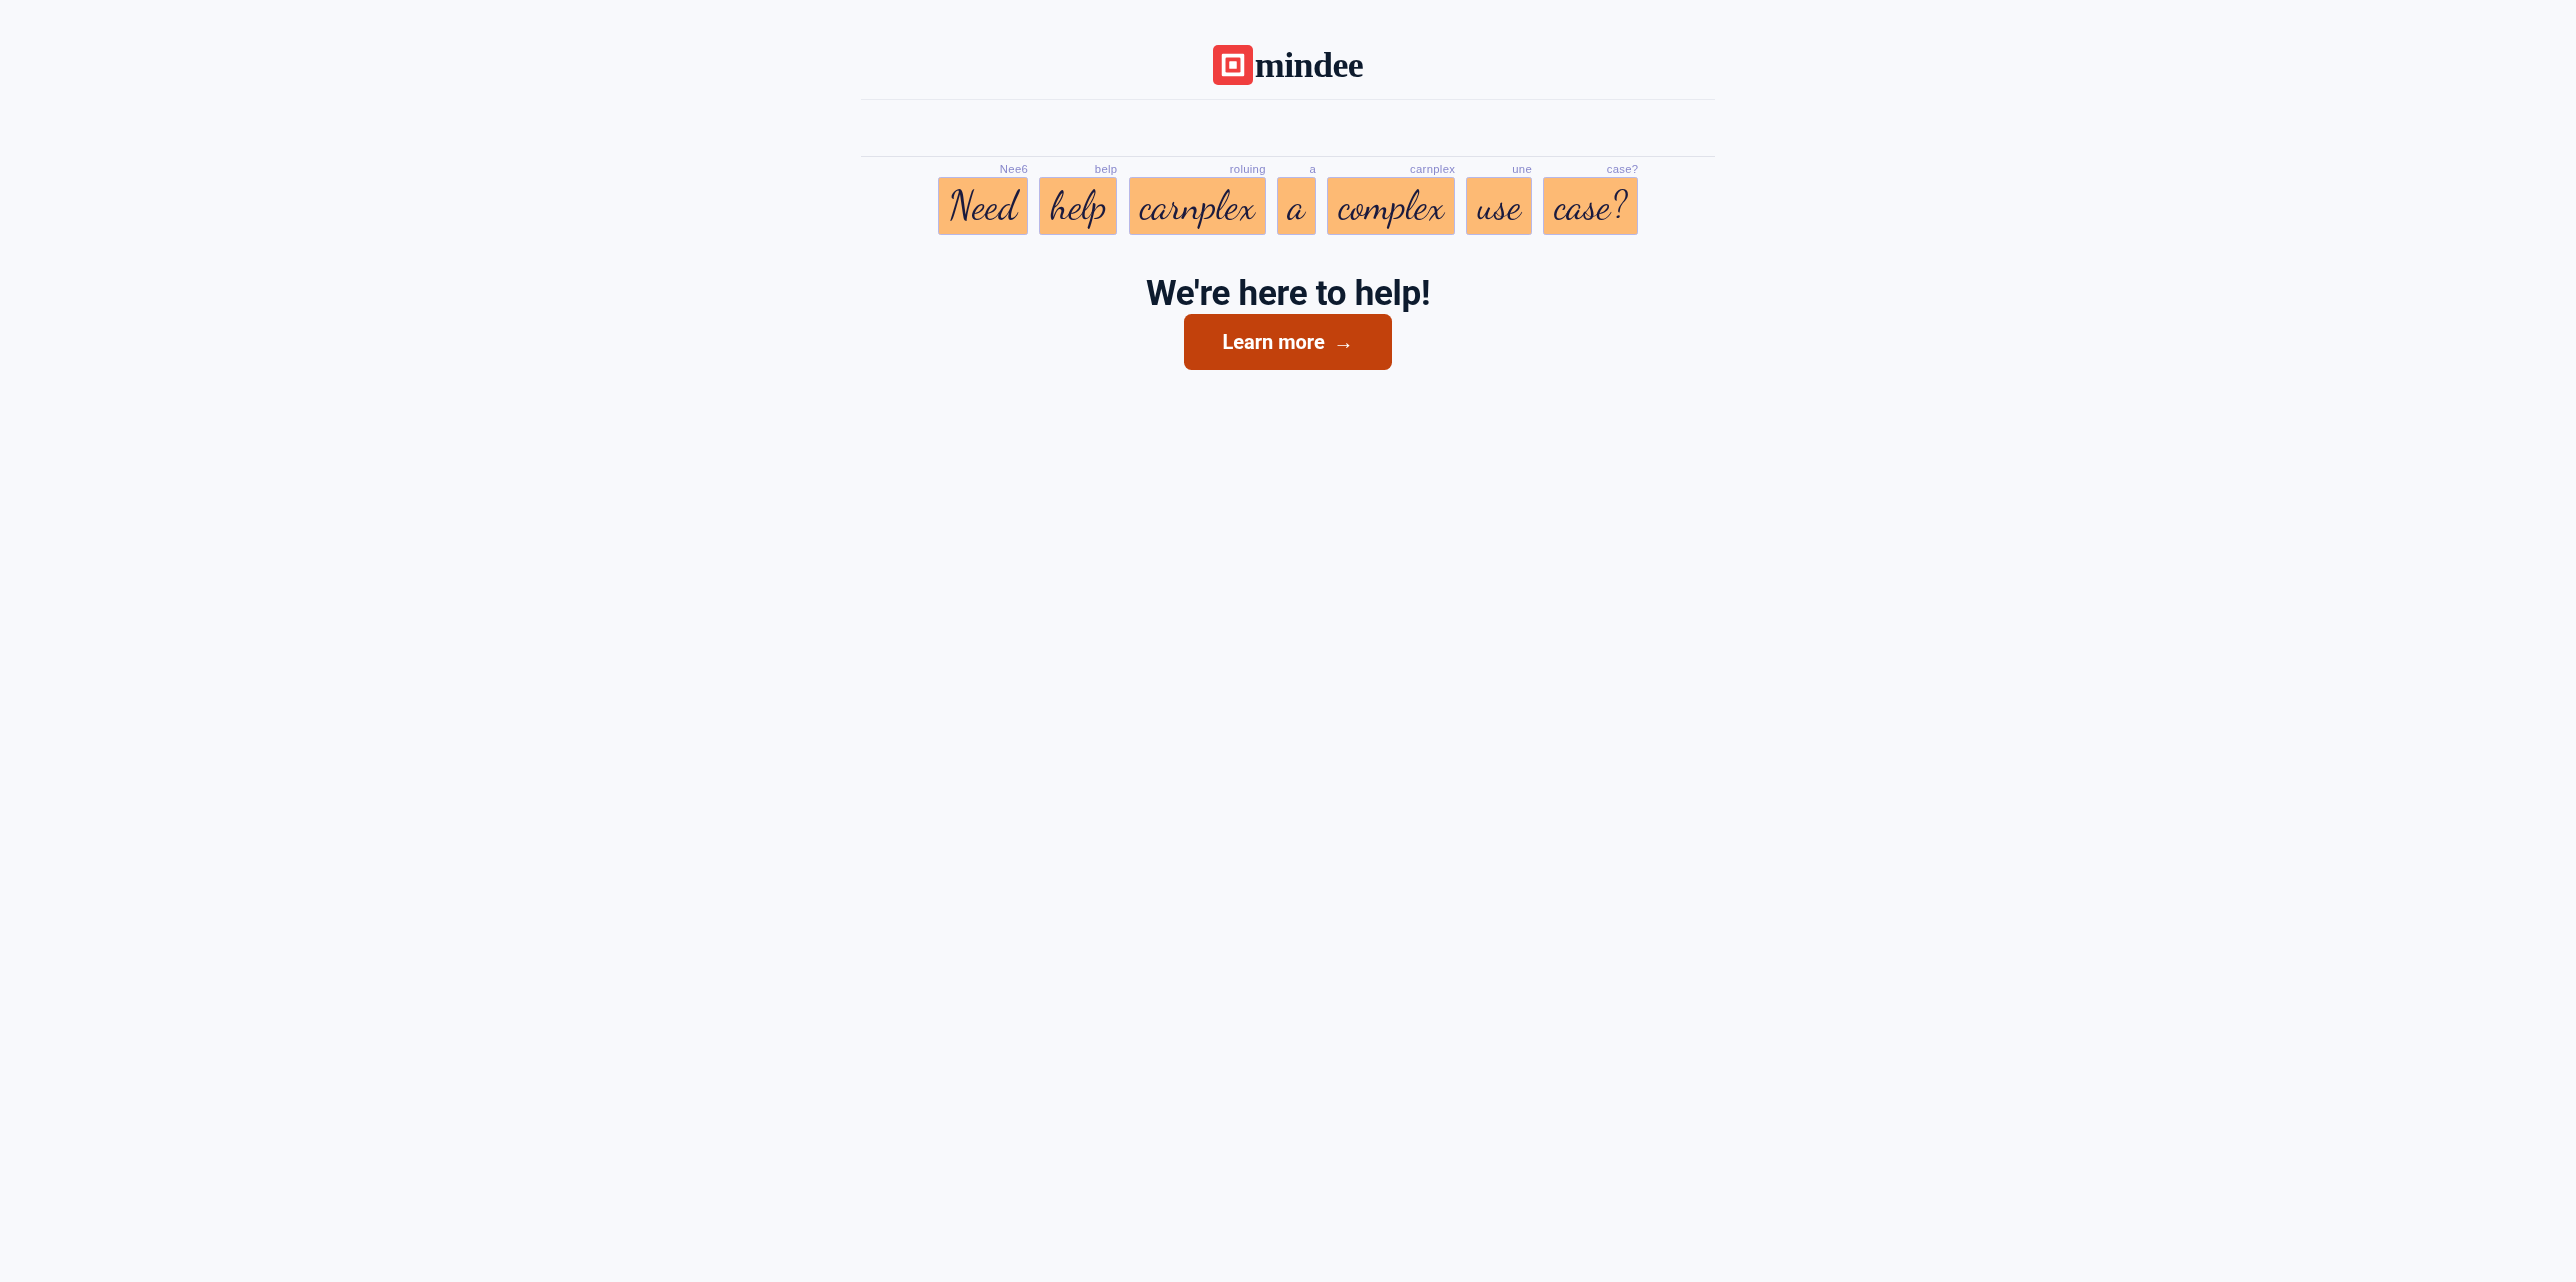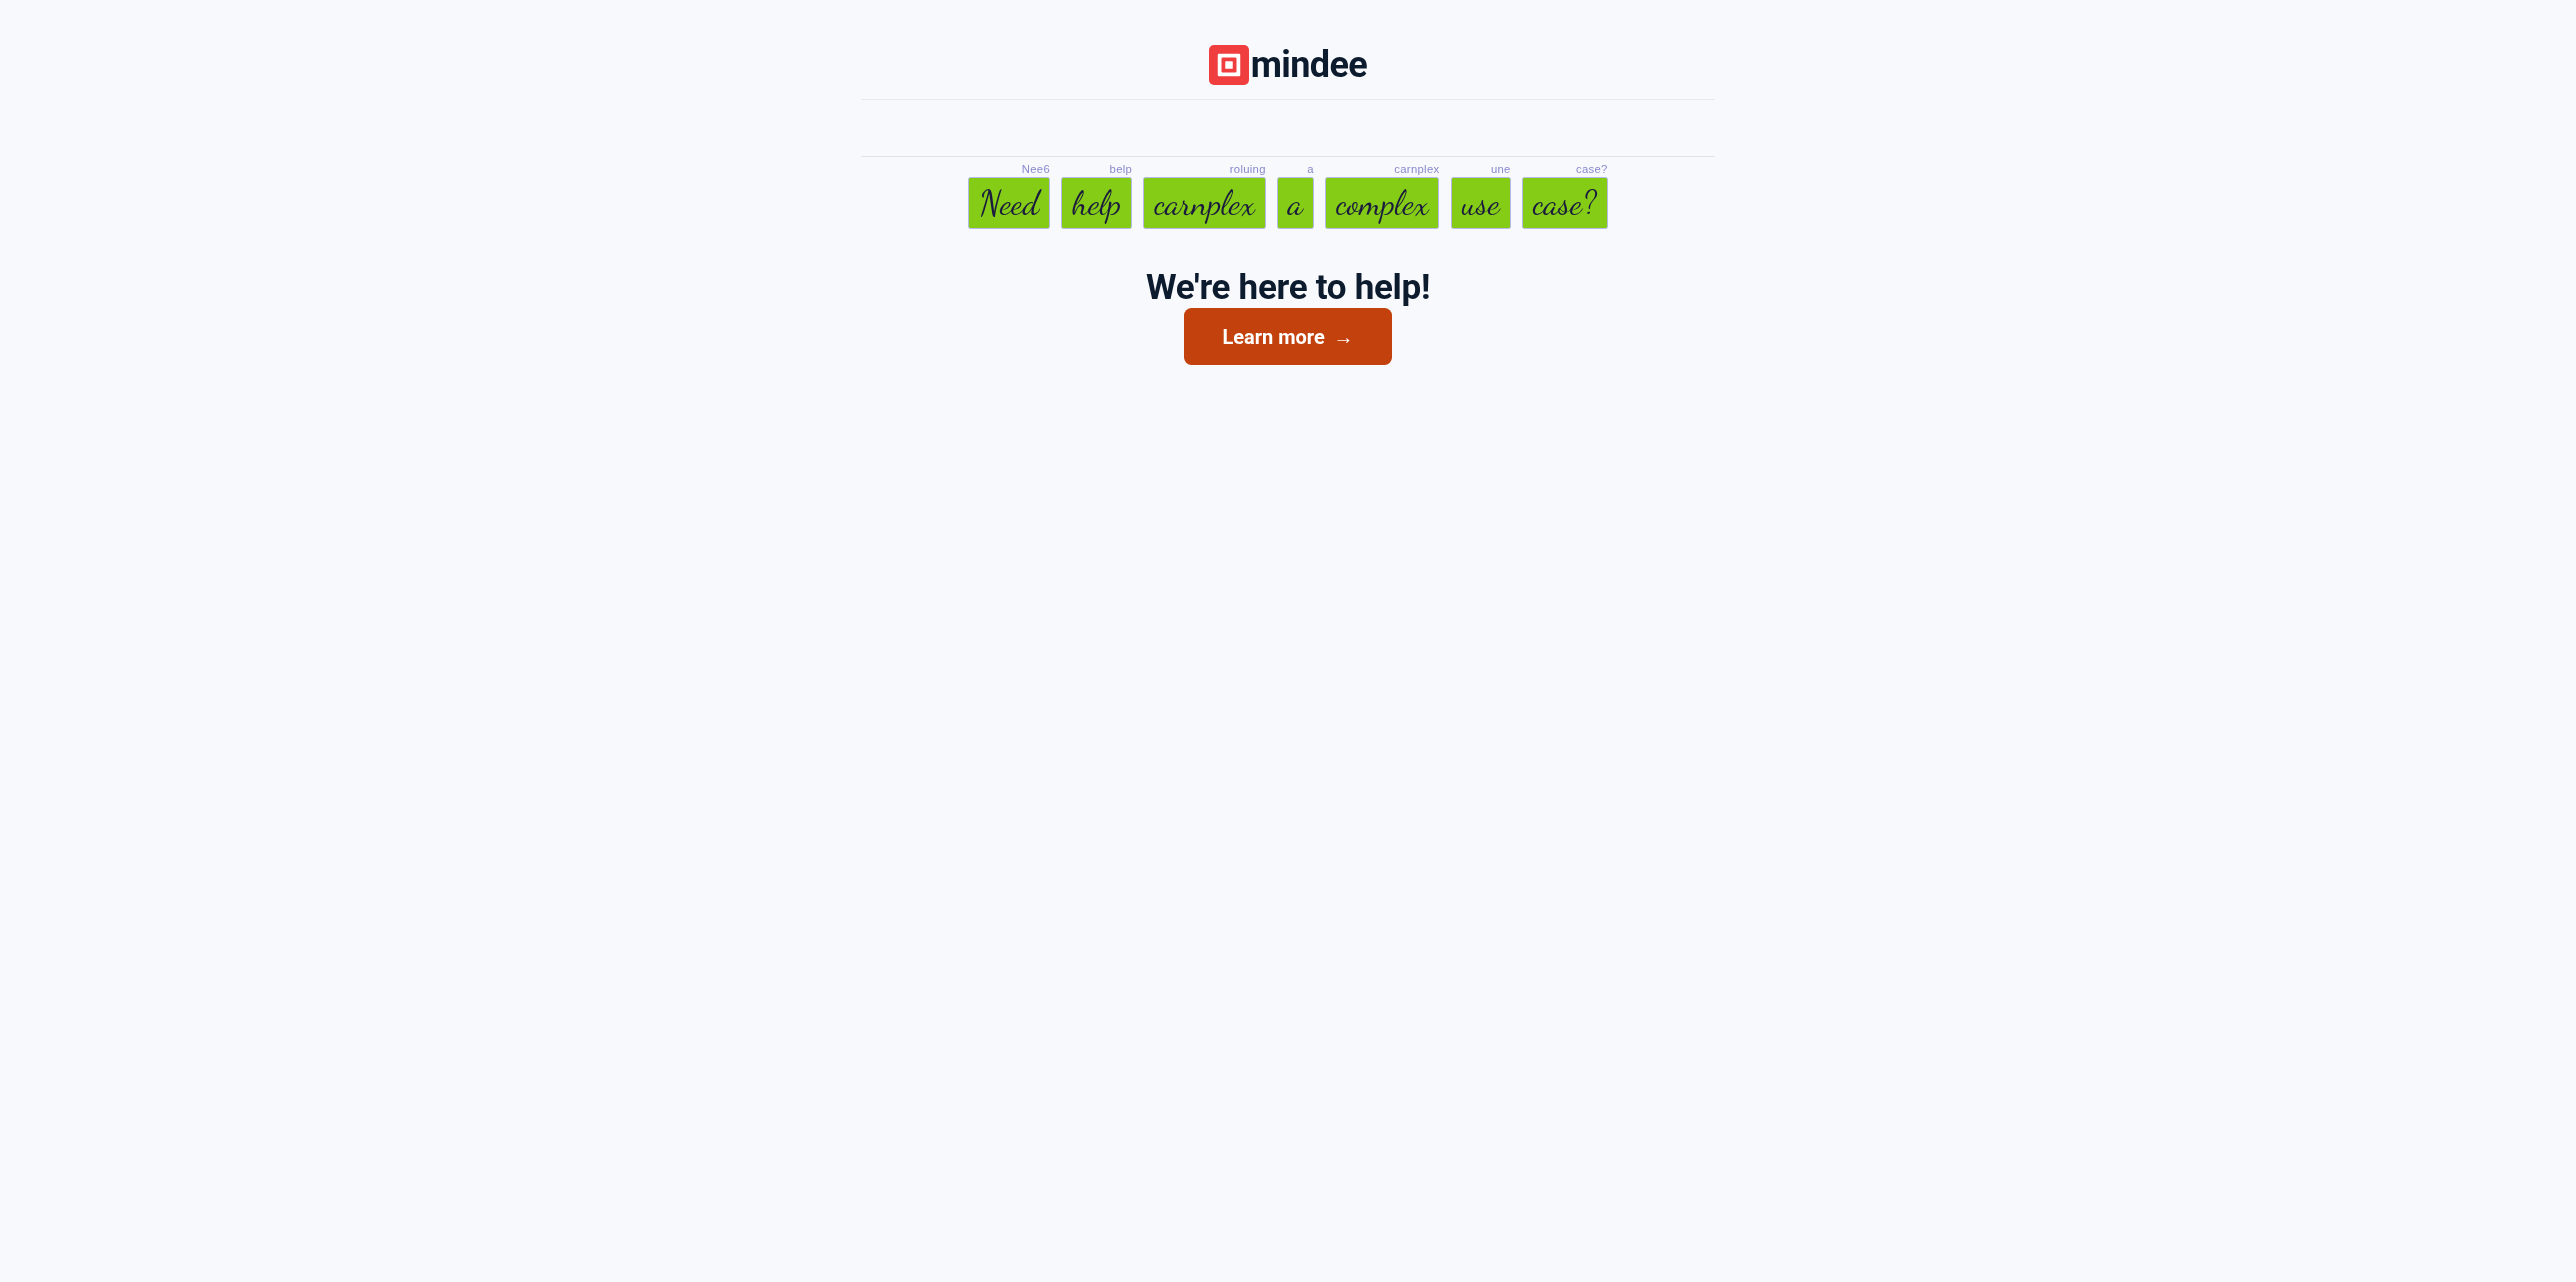--- a/index.html
+++ b/index.html
@@ -35,20 +35,21 @@
       align-items: center;
       padding: 19px 0 12.6px;
       border-bottom: 0.6px solid #e8eaf0;
       margin-bottom: 50px;
     }
 
     .logo-container {
       display: flex;
       align-items: center;
       gap: 2px;
+      font-family: Liberation Serif, serif;
     }
 
     .logo-icon {
       width: 40px;
       height: 40px;
     }
 
     .logo-text {
       font-size: 36px;
       font-weight: 700;
@@ -74,26 +75,26 @@
 
     .ocr-label {
       font-size: 11.3px;
       color: #8888cc;
       margin-bottom: 2.5px;
       font-family: Arial, sans-serif;
       letter-spacing: 0.3px;
     }
 
     .handwritten-box {
-      background-color: #84cc16;
+      background-color: #fdba74;
       border: 1.3px solid #b8b8e8;
       border-radius: 2.5px;
       padding: 6.3px 10px;
       font-family: 'Segoe Script', 'Dancing Script', cursive;
-      font-size: 34px;
+      font-size: 39px;
       color: #1a1a3e;
       line-height: 1.1;
       white-space: nowrap;
     }
 
     
     .subtitle {
       font-size: 35px;
       font-weight: 700;
       color: #0d1b2e;

